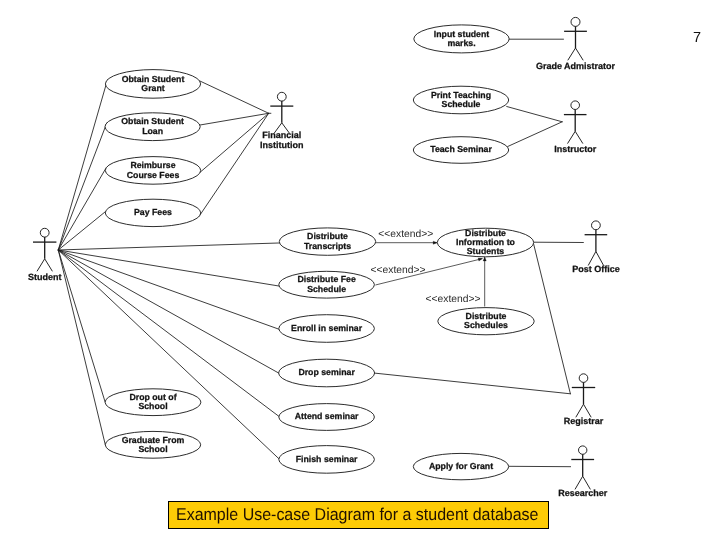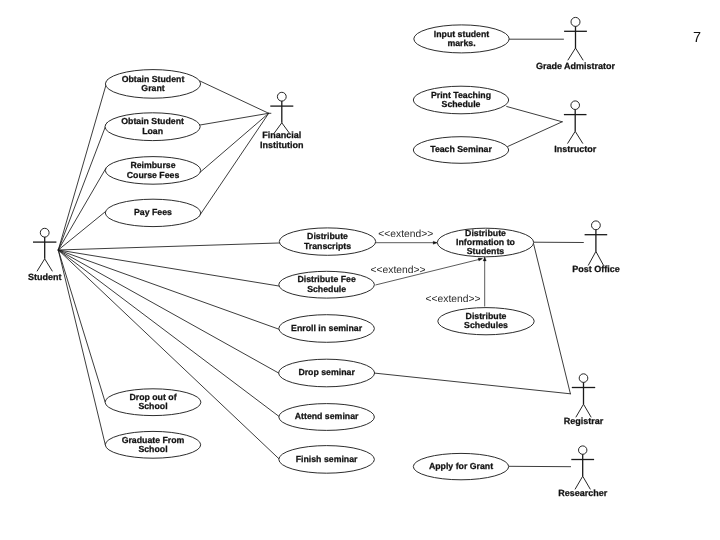--- a/index.html
+++ b/index.html
@@ -202,14 +202,17 @@
           <ellipse cx="461" cy="466.6" rx="47.7" ry="13.2" fill="#ffffff" stroke="#222" stroke-width="0.95"></ellipse>
           <text x="461" y="469.00" class="uc-text">Apply for Grant</text>
         </g>
       </g>
     <g id="overlay">
         <text x="405.8" y="237" class="ext-label">&lt;&lt;extend&gt;&gt;</text>
         <text x="398" y="272.7" class="ext-label">&lt;&lt;extend&gt;&gt;</text>
         <text x="453" y="302.2" class="ext-label">&lt;&lt;extend&gt;&gt;</text>
       </g>
   </svg>
+  <div id="banner" style="position: absolute; left: 168.2px; top: 500.8px; width: 380.8px; height: 28.6px; background: rgb(253, 203, 6); border: 1.35px solid rgb(0, 0, 0); box-sizing: border-box; overflow: hidden;">
+    <span style="position: absolute; left: 6.4px; top: 4.6px;">Example Use-case Diagram for a student database</span>
+  </div>
   <div id="pagenum">7</div>
 </div>
 
 </body></html>

